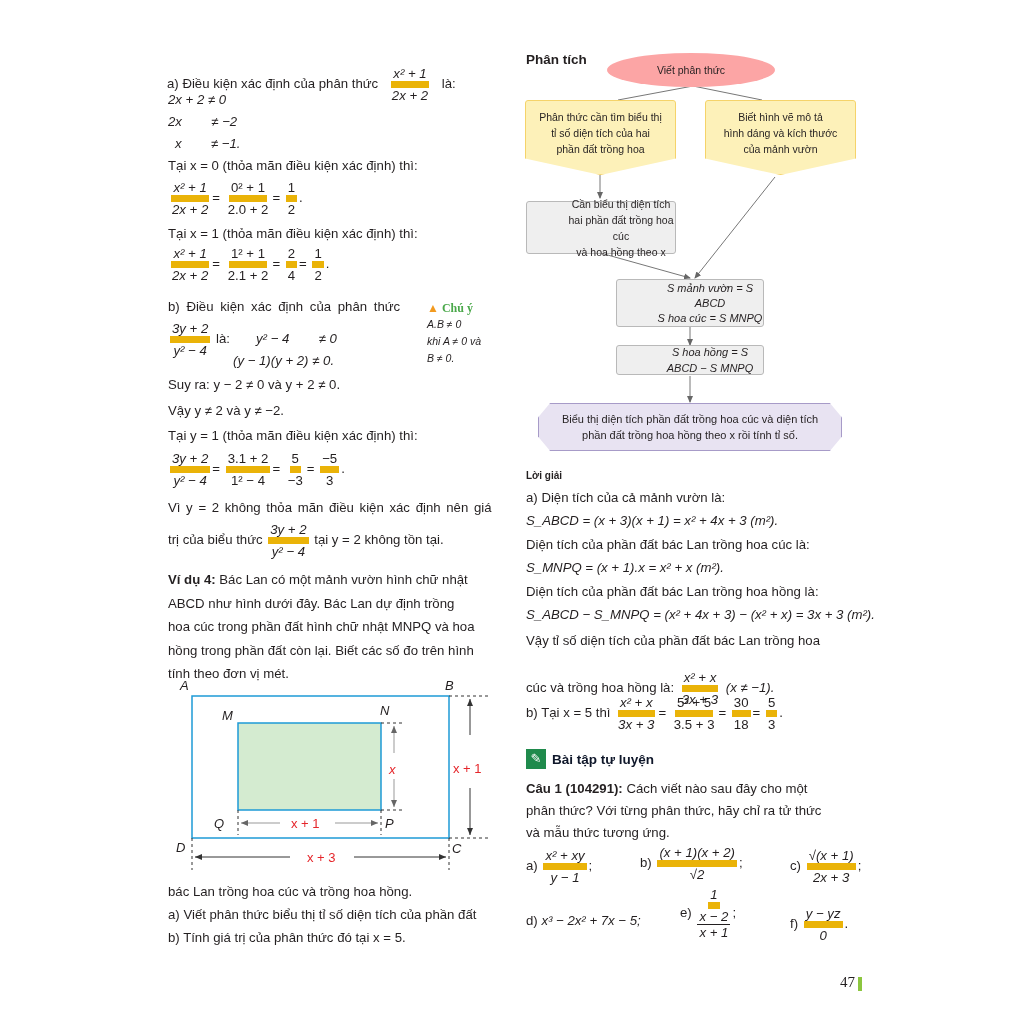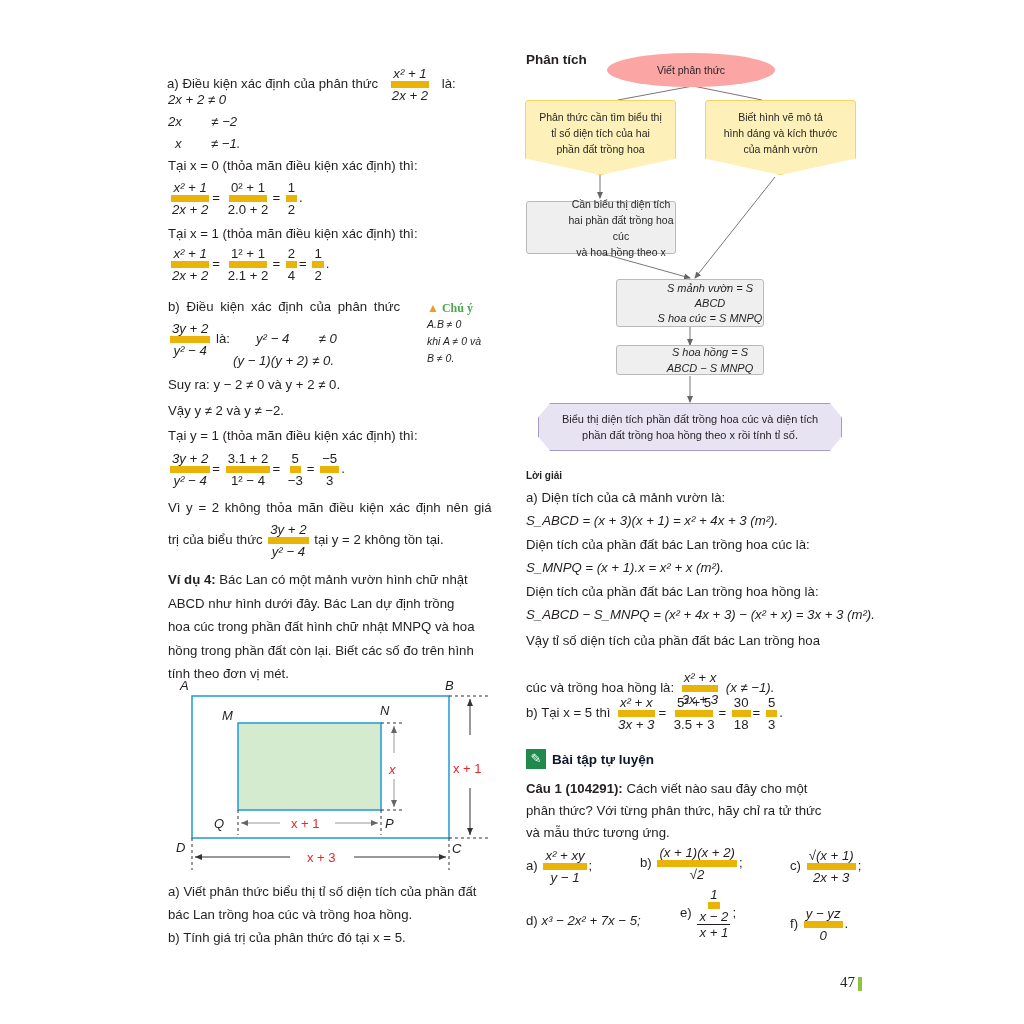--- a/index.html
+++ b/index.html
@@ -180,22 +180,22 @@
     </g>
     <g font-family="Liberation Sans, sans-serif" font-size="13" fill="#e5262b">
       <text x="219" y="99" font-style="italic">x</text>
       <text x="283" y="98">x + 1</text>
       <text x="121" y="153">x + 1</text>
       <text x="137" y="187">x + 3</text>
     </g>
   </svg>
 
   <div class="abs" style="left:168px;top:880px;width:335px;font-size:13.2px;line-height:23px;">
+    <div>bác Lan trồng hoa cúc và trồng hoa hồng.</div>
     <div>a) Viết phân thức biểu thị tỉ số diện tích của phần đất</div>
-    <div>bác Lan trồng hoa cúc và trồng hoa hồng.</div>
     <div>b) Tính giá trị của phân thức đó tại x = 5.</div>
   </div>
 </div>
 
 <div>
   <div class="line bold" style="left:526px;top:52px;font-size:13.5px;">Phân tích</div>
 
   <svg class="abs" style="left:520px;top:40px;" width="345" height="420">
     <defs>
         <marker id="fa" markerWidth="8" markerHeight="8" refX="6" refY="4" orient="auto">

